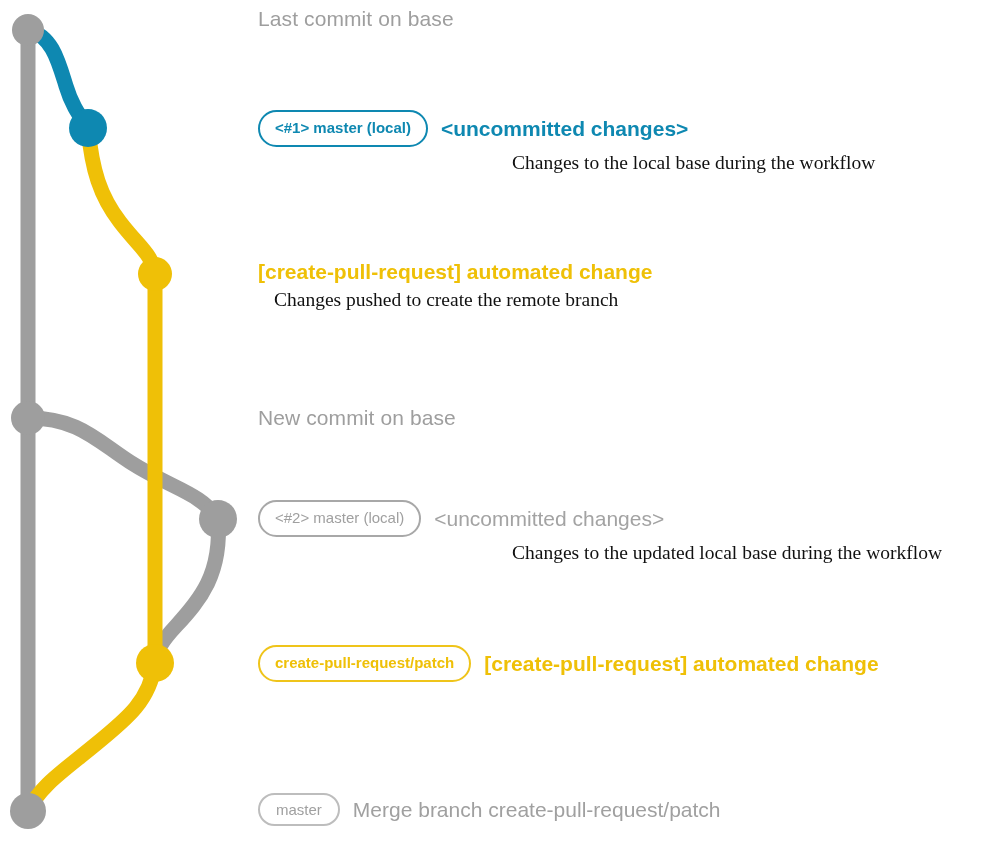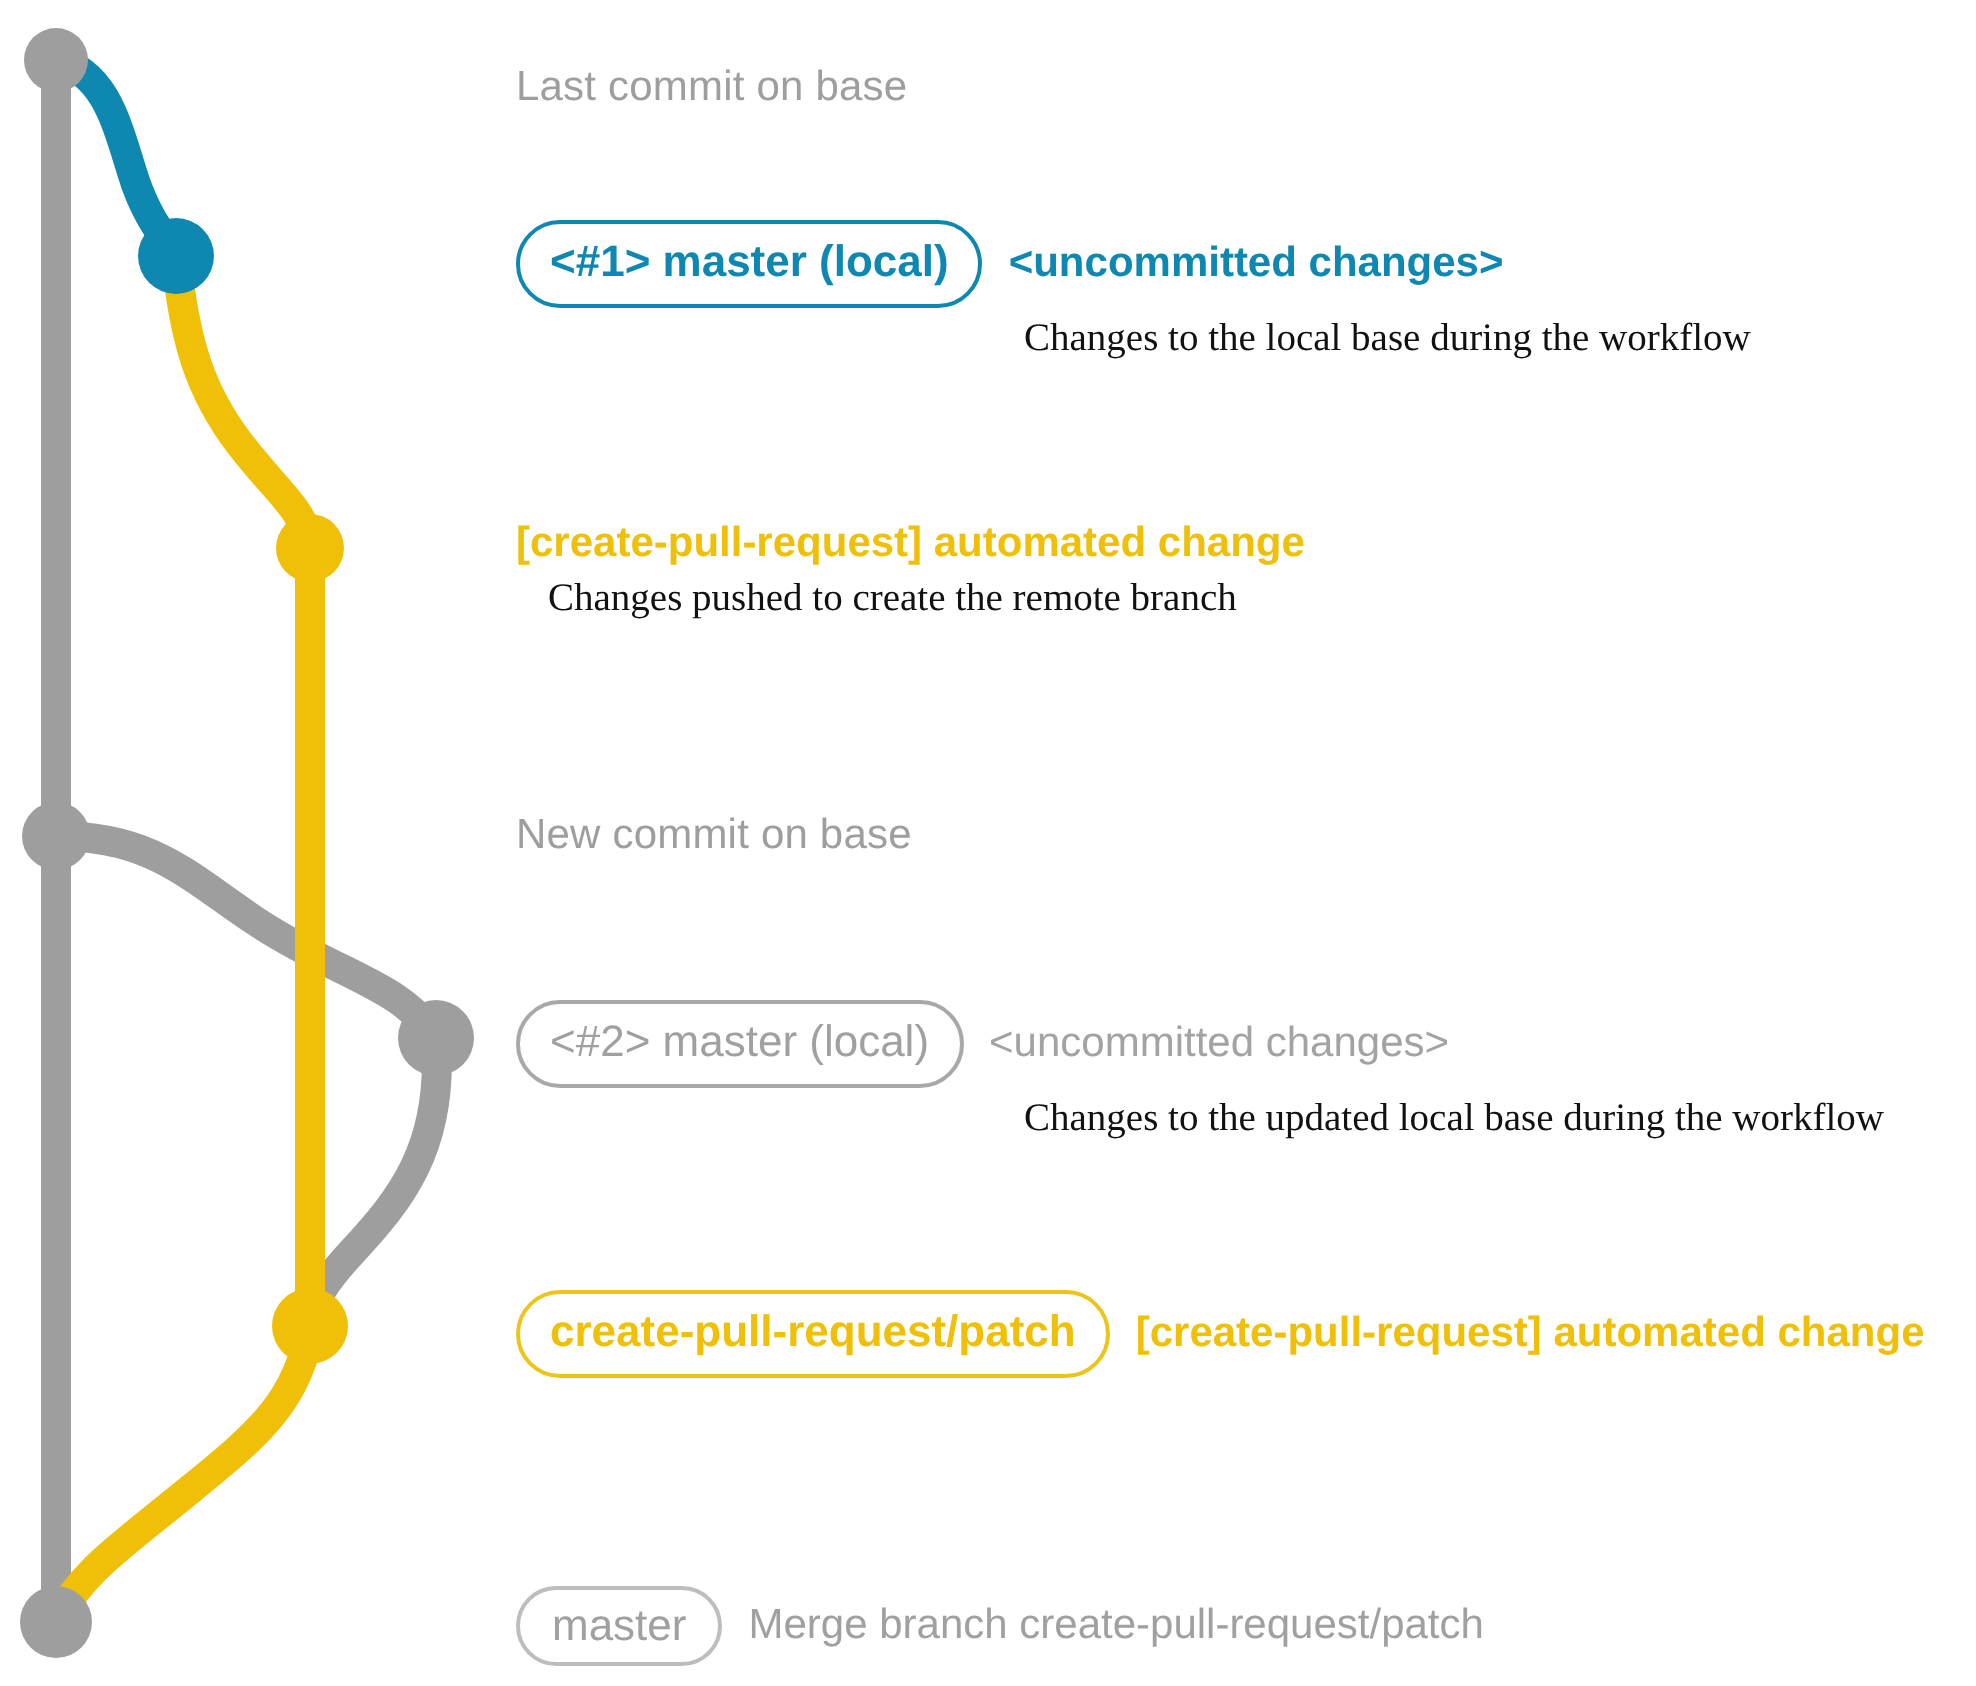--- a/index.html
+++ b/index.html
@@ -44,21 +44,21 @@
   .pill-line {
     display: flex;
     align-items: center;
     white-space: nowrap;
   }
   .pill {
     display: inline-block;
     border-radius: 999px;
     border: 2px solid #9e9e9e;
     color: #9e9e9e;
-    font-size: 22px;
+    font-size: 15px;
     line-height: 1;
     padding: 8px 15px 10px 15px;
     background: #ffffff;
     white-space: nowrap;
   }
   .pill.teal {
     border-color: #0e88b1;
     color: #0e88b1;
     font-weight: bold;
   }
@@ -121,21 +121,21 @@
 
   <circle cx="28" cy="30" r="16" fill="#9e9e9e"></circle>
   <circle cx="88" cy="128" r="19" fill="#0e88b1"></circle>
   <circle cx="155" cy="274" r="17" fill="#efc007"></circle>
   <circle cx="28" cy="418" r="17" fill="#9e9e9e"></circle>
   <circle cx="218" cy="519" r="19" fill="#9e9e9e"></circle>
   <circle cx="155" cy="663" r="19" fill="#efc007"></circle>
   <circle cx="28" cy="811" r="18" fill="#9e9e9e"></circle>
 </svg>
 
-<div class="row" style="top:32px;">
+<div class="row" style="top:7px;">
   <div class="base-heading">Last commit on base</div>
 </div>
 
 <div class="row" style="top:110px;">
   <div class="pill-line">
     <span class="pill teal">&lt;#1&gt; master (local)</span>
     <span class="headline teal">&lt;uncommitted changes&gt;</span>
   </div>
   <div class="subtext sub-indent-1">Changes to the local base during the workflow</div>
 </div>

